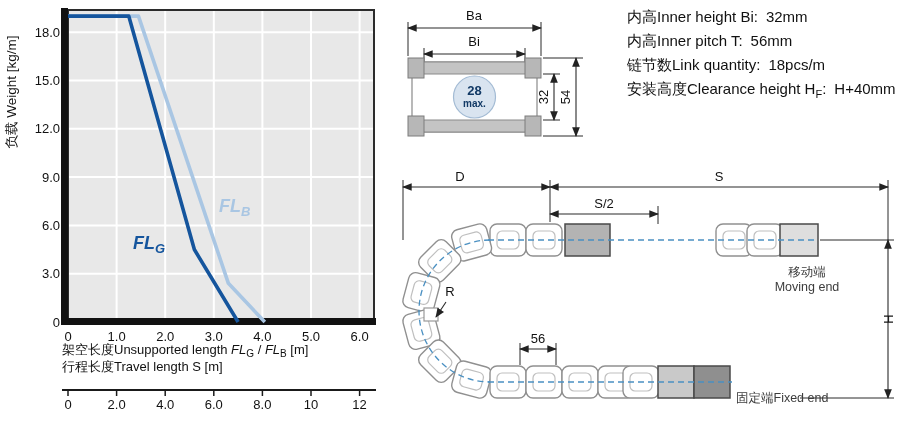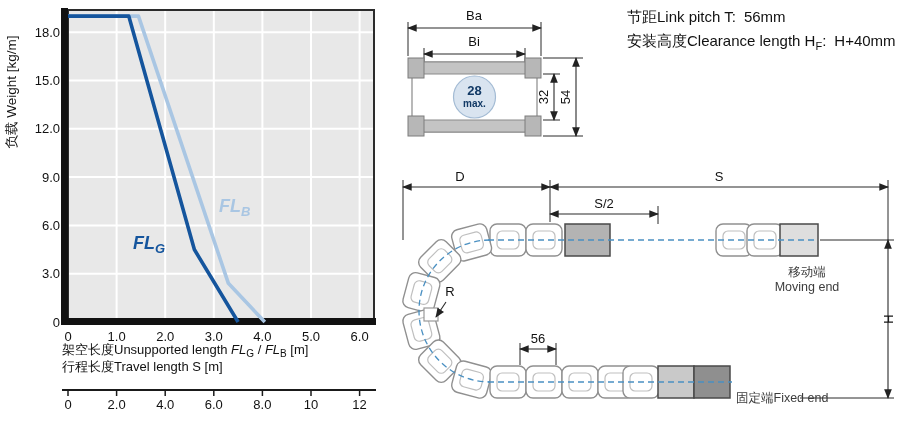--- a/index.html
+++ b/index.html
@@ -142,24 +142,30 @@
     <text class="dimtxt" transform="rotate(-90 146 95)" x="146" y="95" text-anchor="middle">32</text>
 
     <line class="ext" x1="141" y1="56" x2="181" y2="56"></line>
     <line class="ext" x1="141" y1="134" x2="181" y2="134"></line>
     <line class="dim" x1="174" y1="56" x2="174" y2="134" marker-start="url(#mx)" marker-end="url(#mx)"></line>
     <text class="dimtxt" transform="rotate(-90 168 95)" x="168" y="95" text-anchor="middle">54</text>
   </svg>
 
   <div class="specs abs" style="left:627px;top:5px;width:268px;">
     <div class="spec-row">
-      <span>节距Link pitch T:</span><span class="spec-value">56mm</span>
-    </div>
-    <div class="spec-row">
-      <span>安装高度Clearance length H</span><sub>F</sub><span>:</span><span class="spec-value">H+40mm</span>
+      <span>内高Inner height Bi:</span><span class="spec-value">32mm</span>
+    </div>
+    <div class="spec-row">
+      <span>内高Inner pitch T:</span><span class="spec-value">56mm</span>
+    </div>
+    <div class="spec-row">
+      <span>链节数Link quantity:</span><span class="spec-value">18pcs/m</span>
+    </div>
+    <div class="spec-row">
+      <span>安装高度Clearance height H</span><sub>F</sub><span>:</span><span class="spec-value">H+40mm</span>
     </div>
   </div>
 
   <svg class="abs" style="left:400px;top:162px;" width="497" height="264" viewBox="0 0 497 264">
     <defs>
       <marker id="mc" viewBox="0 0 10 8" refX="9" refY="4" markerWidth="9" markerHeight="7" orient="auto-start-reverse">
         <path d="M0,0 L10,4 L0,8 z" fill="#222"></path>
       </marker>
       <g id="lnk">
         <rect class="lko" x="-18" y="-16" width="36" height="32" rx="7"></rect>

